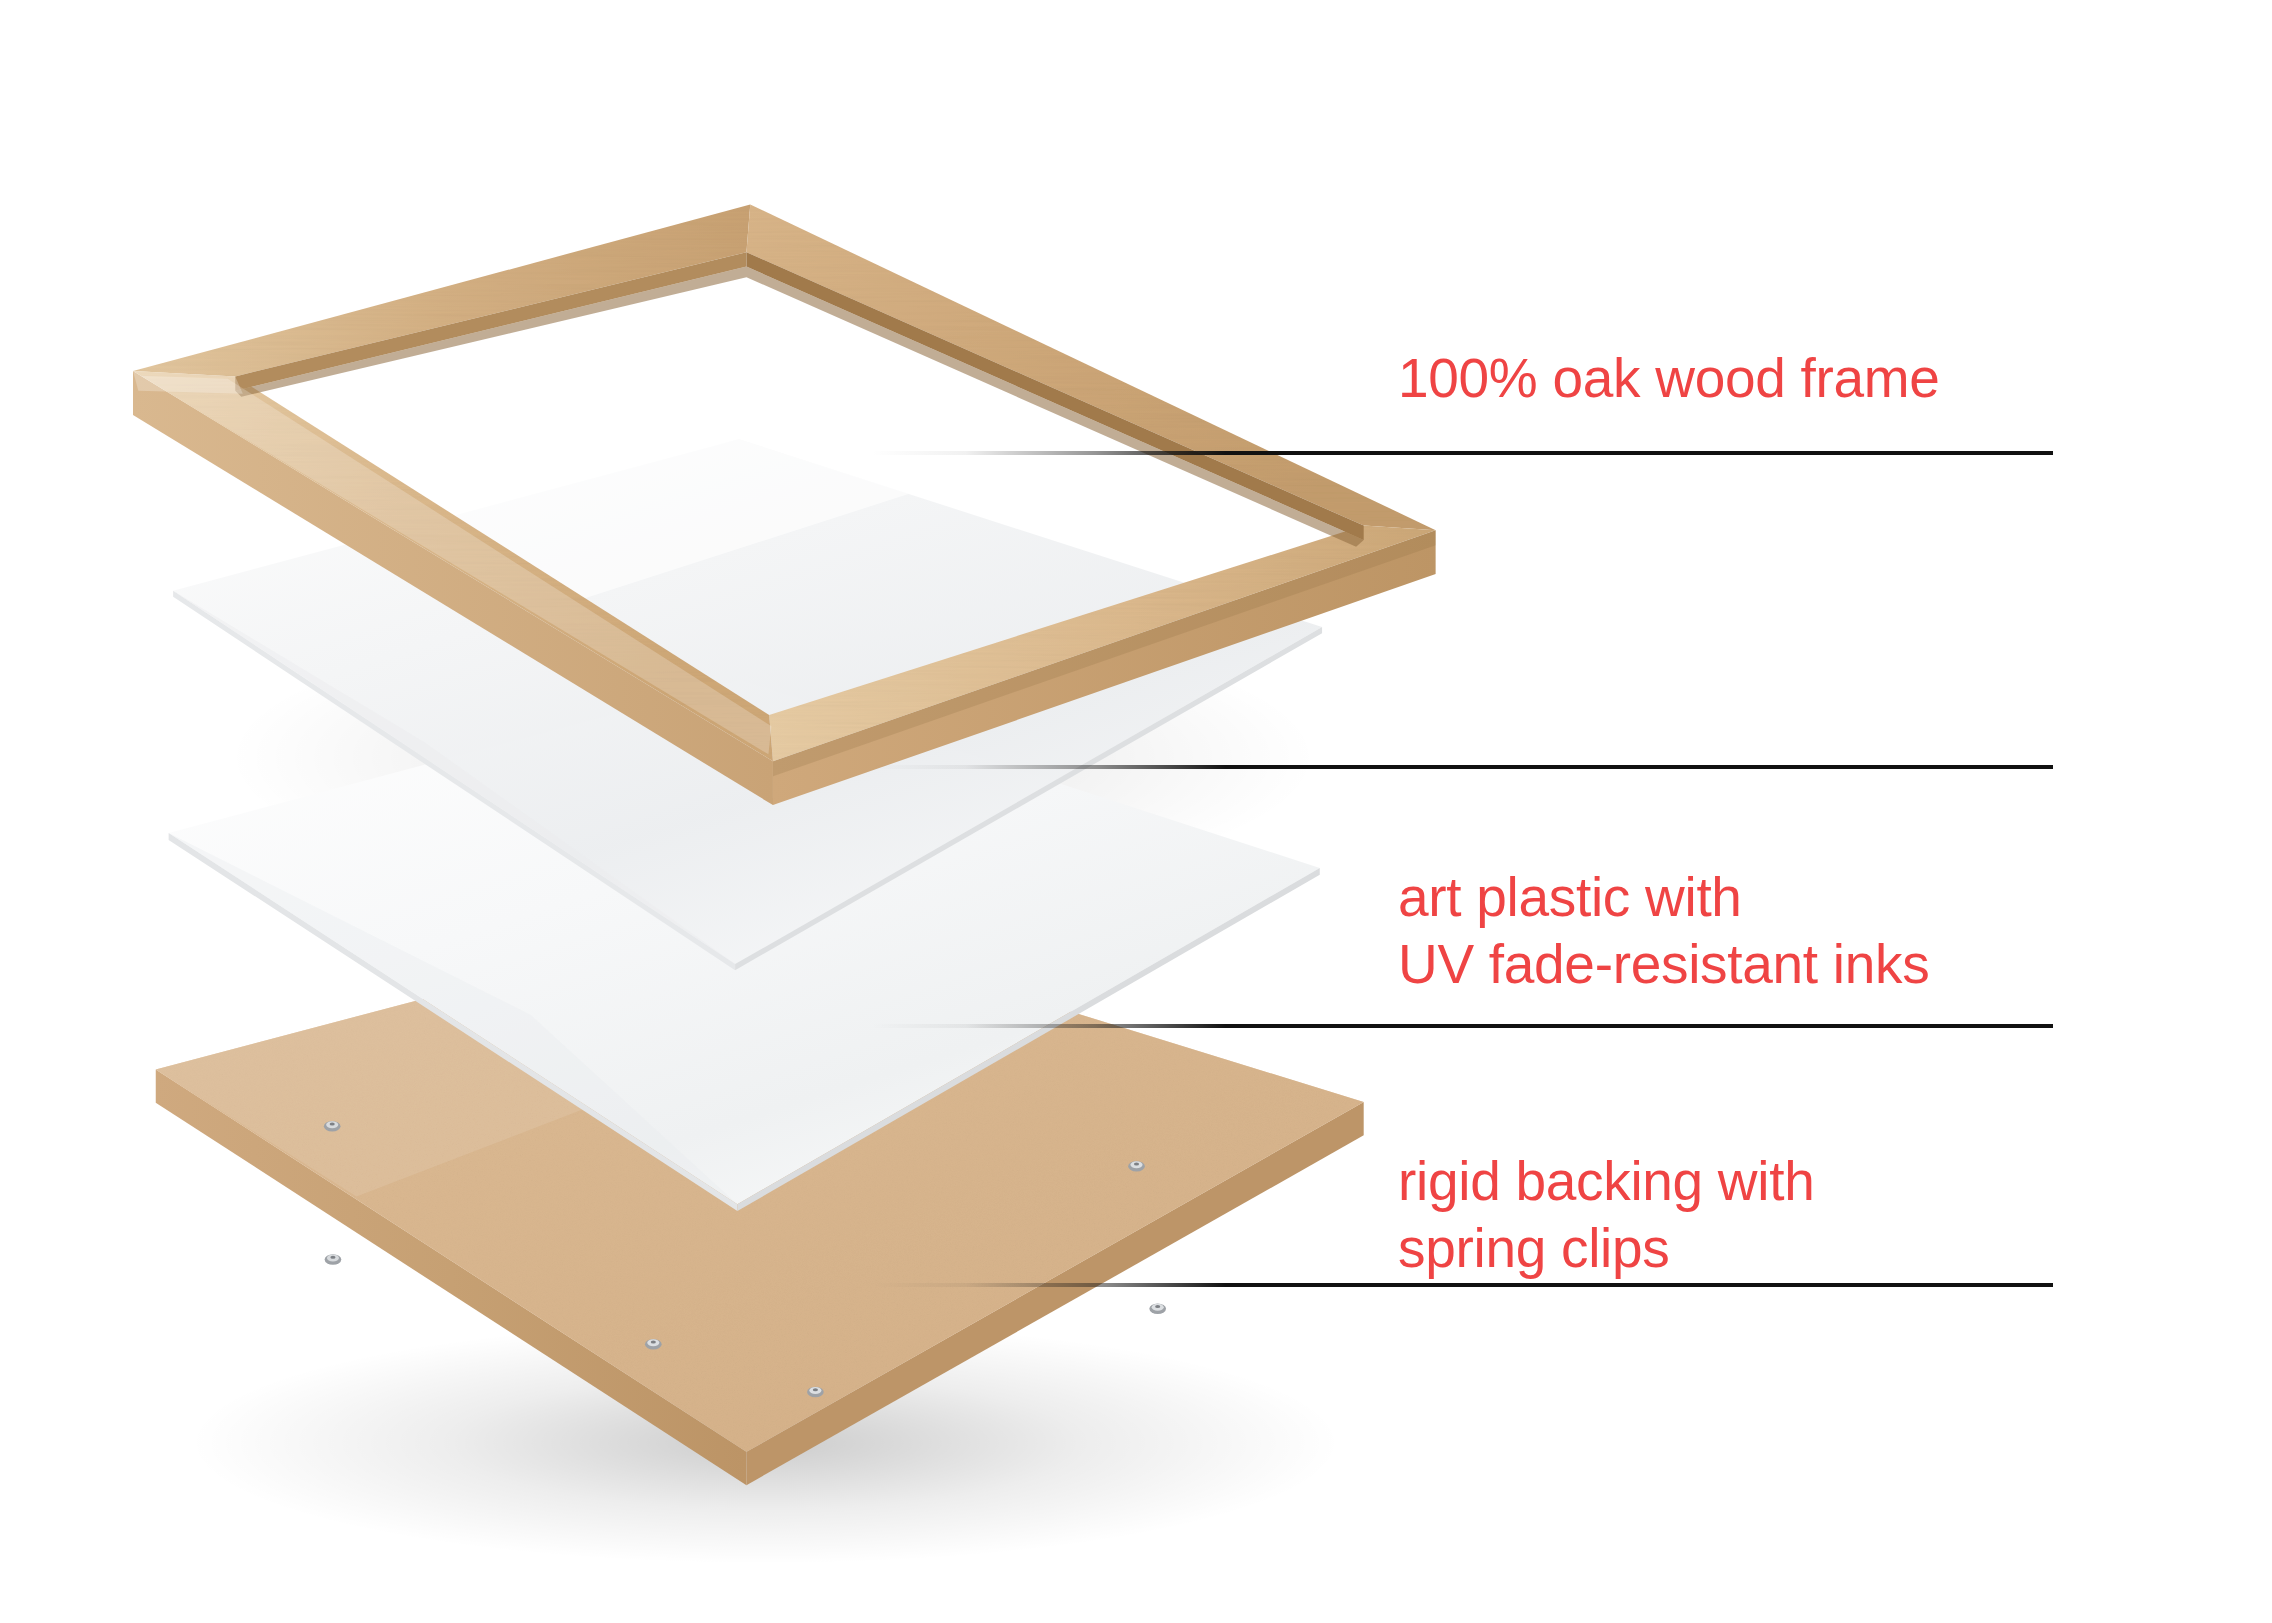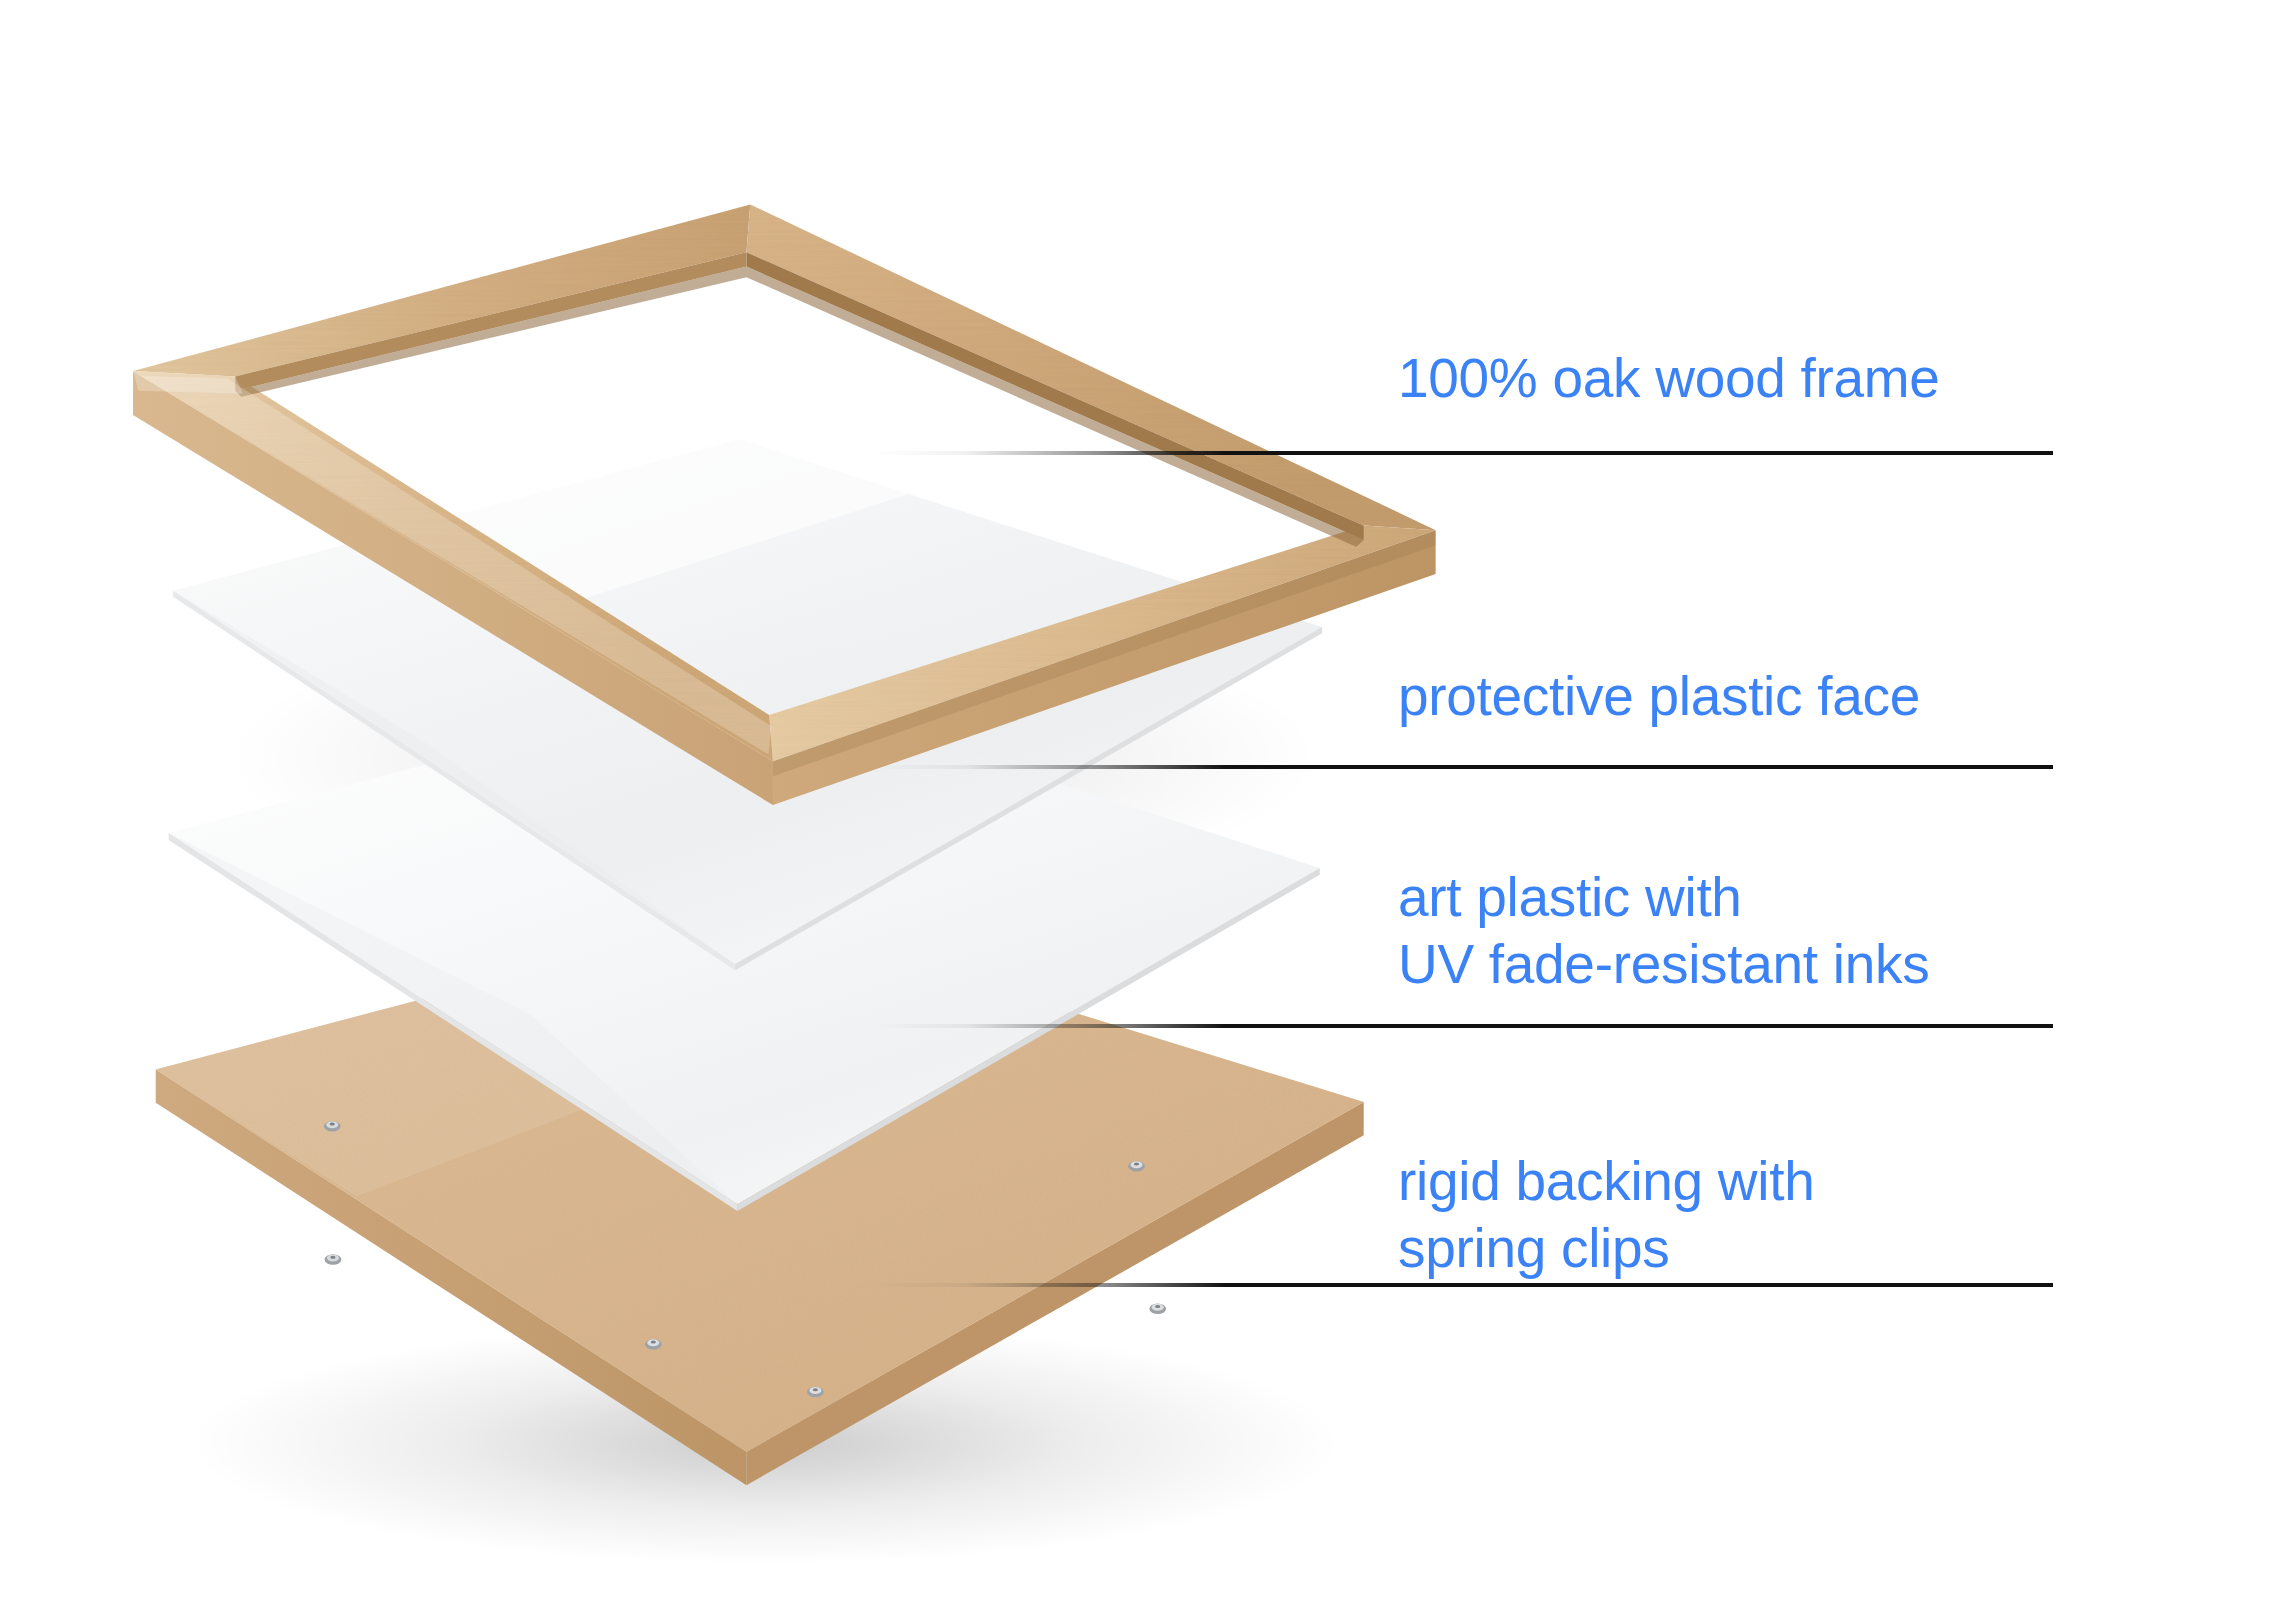--- a/index.html
+++ b/index.html
@@ -31,21 +31,21 @@
     position: absolute;
     left: 1398px;
     width: 833px;
   }
   .callout-text {
     font-family: "Liberation Sans", "DejaVu Sans", sans-serif;
     font-weight: 300;
     font-size: 55px;
     line-height: 1.22;
     letter-spacing: -0.3px;
-    color: #3b82f6;
+    color: #ef4444;
     white-space: pre-line;
     margin: 0;
   }
 
   
   .leader {
     position: absolute;
     height: 3.8px;
     left: 871px;
     width: 1182px;
@@ -262,23 +262,20 @@
       <polygon points="1020,1005 1895,700 1895,720 1020,1025" fill="#8f6c42" opacity="0.22"></polygon>
     </g>
   </svg>
 
   <div class="leader l1" style="top:451px;"></div>
   <div class="callout" style="top:345px;">
     <p class="callout-text">100% oak wood frame</p>
   </div>
 
   <div class="leader l2" style="top:765px;"></div>
-  <div class="callout" style="top:663px;">
-    <p class="callout-text">protective plastic face</p>
-  </div>
 
   <div class="leader l3" style="top:1024px;"></div>
   <div class="callout" style="top:864px;">
     <p class="callout-text">art plastic with
 UV fade-resistant inks</p>
   </div>
 
   <div class="leader l4" style="top:1283px;"></div>
   <div class="callout" style="top:1121px;margin-top:27px;">
     <p class="callout-text">rigid backing with

